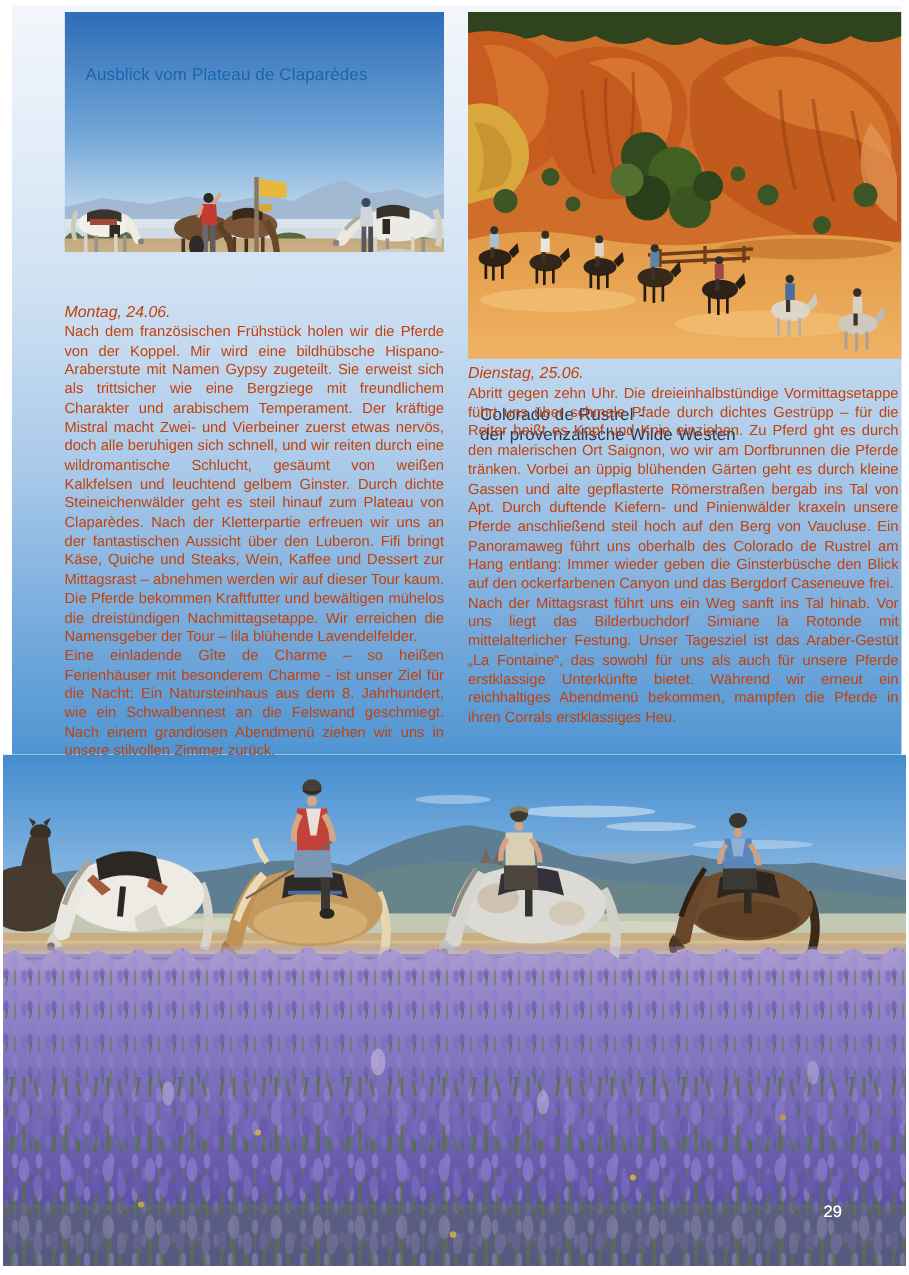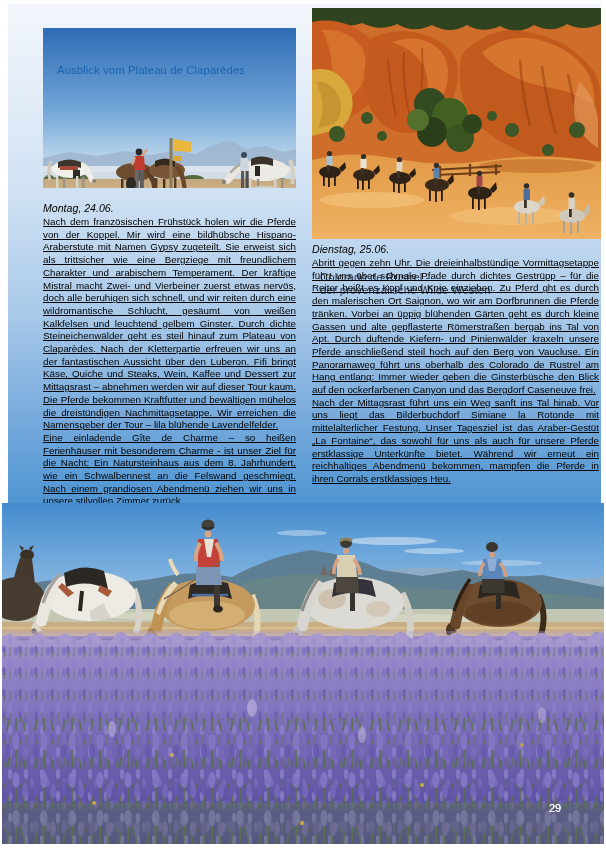--- a/index.html
+++ b/index.html
@@ -1,31 +1,31 @@
 <!DOCTYPE html>
 <html><head>
 <meta charset="utf-8">
 <style>
   html,body{margin:0;padding:0;}
   body{width:606px;height:850px;background:#ffffff;font-family:"Liberation Sans",sans-serif;}
   .page{position:relative;width:606px;height:850px;background:#ffffff;overflow:hidden;}
   .content-bg{position:absolute;left:8px;top:4px;width:593px;height:499px;
     background:linear-gradient(180deg,#f3f6fb 0%,#e3edf8 18%,#cfe1f3 38%,#a9c9e9 62%,#74a9dc 84%,#4f95d2 100%);}
   figure{margin:0;padding:0;position:absolute;overflow:hidden;}
-  .photo-tl{left:43px;top:8px;width:253px;height:160px;margin-top:20px;}
+  .photo-tl{left:43px;top:8px;width:253px;height:160px;}
   .photo-tr{left:312px;top:8px;width:289px;height:299px;}
   .photo-bottom{left:2px;top:503px;width:602px;height:341px;}
   .cap{position:absolute;font-size:11.3px;line-height:13px;letter-spacing:.1px;}
   .cap-tl{left:14px;top:36px;color:#1a63ae;}
   .cap-tr{left:8px;bottom:10px;color:#2b3850;white-space:pre-line;}
-  .col{position:absolute;color:#000000;}
+  .col{position:absolute;color:#c2410c;}
   .col-left{left:43px;top:202px;width:253px;}
   .col-right{left:312px;top:243px;width:287px;}
   .date-h{font-style:italic;font-size:10.6px;line-height:13px;margin:0 0 1px 0;font-weight:normal;}
-  .col p{font-size:9.8px;line-height:12.7px;text-align:justify;margin:0;text-decoration:underline;}
+  .col p{font-size:9.8px;line-height:12.7px;text-align:justify;margin:0;}
   .pagenum{position:absolute;left:549px;top:802px;color:rgba(255,255,255,.9);font-size:11px;}
   svg{display:block;}
 </style>
 </head>
 <body>
 
 <div class="page">
   <div class="content-bg"></div>
 
   <figure class="photo-tl">

